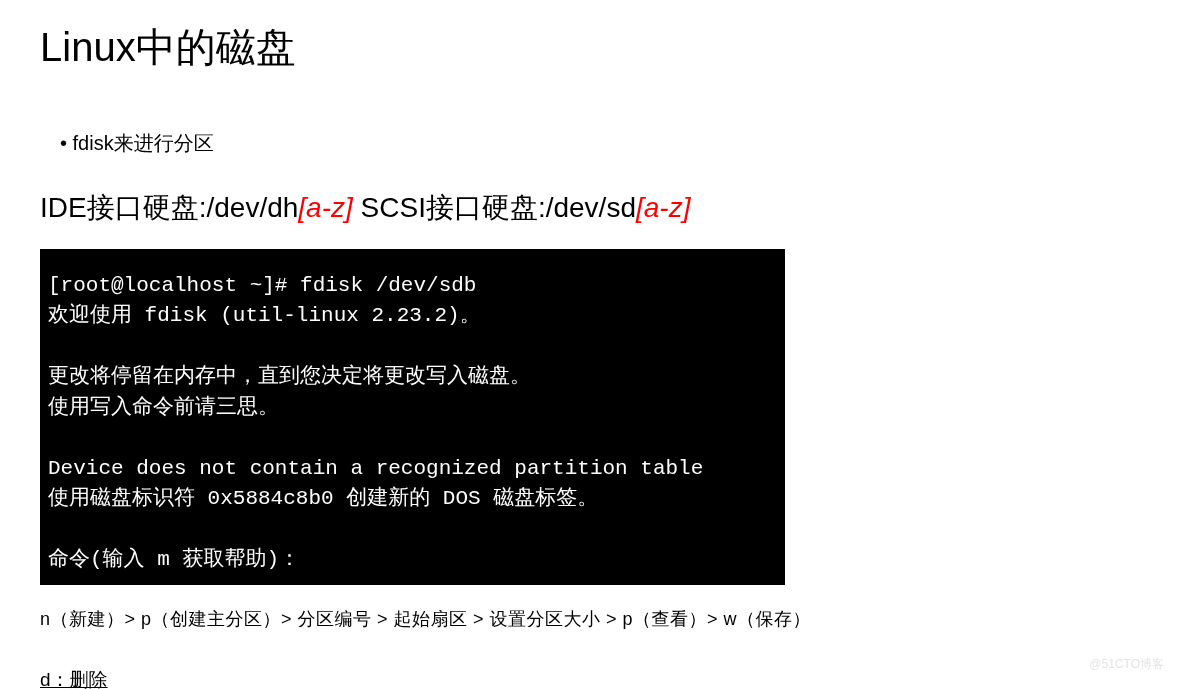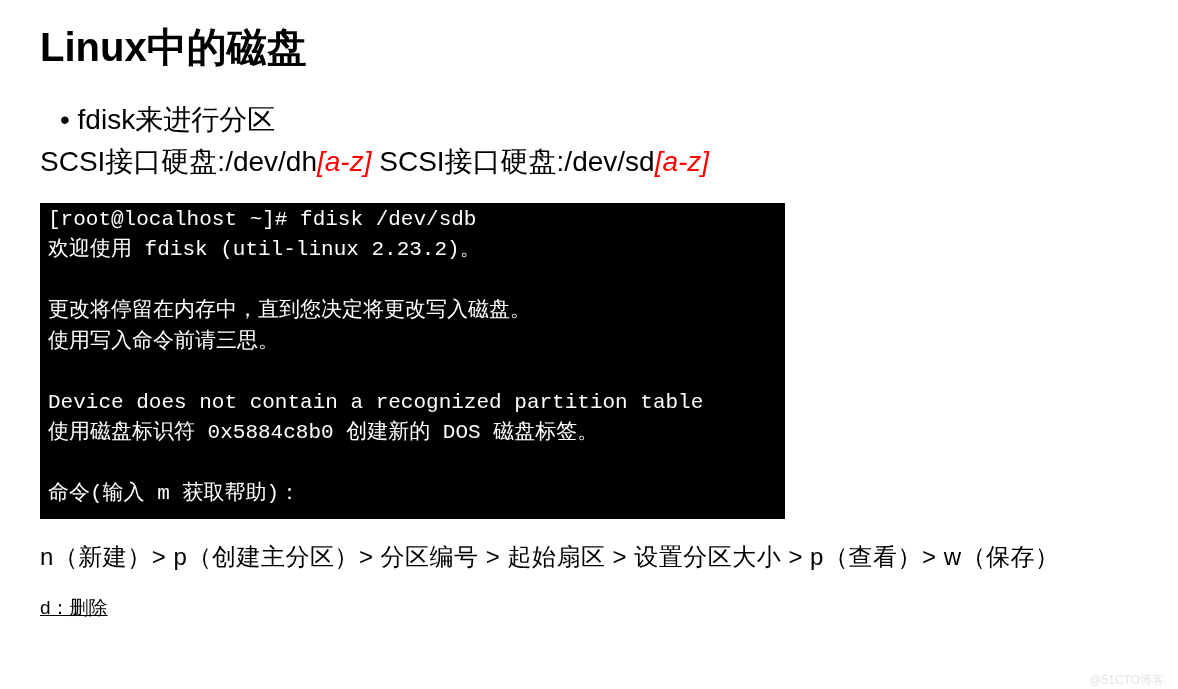--- a/index.html
+++ b/index.html
@@ -12,77 +12,77 @@
       height: 689px;
       background: #ffffff;
       font-family: "Microsoft YaHei", "SimSun", -apple-system, sans-serif;
       color: #000;
       padding-top: 20px;
       padding-left: 40px;
       position: relative;
     }
     .title {
       font-size: 40px;
-      font-weight: 700;
-      margin-bottom: 26px;
+      font-weight: 400;
+      margin-bottom: 55px;
       color: #000;
     }
     .bullet-row {
-      font-size: 28px;
-      margin-bottom: 4px;
+      font-size: 20px;
+      margin-bottom: 32px;
       padding-left: 20px;
     }
     .bullet-row::before {
       content: "• ";
     }
     .line-2 {
       font-size: 28px;
       margin-bottom: 22px;
     }
     .red {
       color: #ff0000;
       font-style: italic;
     }
     .terminal {
       background: #000000;
       color: #ffffff;
       font-family: "Consolas", "Courier New", monospace;
       font-size: 21px;
       line-height: 1.45;
-      padding: 2px 8px 10px 8px;
+      padding: 22px 8px 10px 8px;
       width: 745px;
       white-space: pre;
       margin-bottom: 22px;
     }
     .step-row {
-      font-size: 24px;
-      margin-bottom: 22px;
+      font-size: 18px;
+      margin-bottom: 36px;
       letter-spacing: 0.5px;
     }
     .delete-row {
       font-size: 19px;
       text-decoration: underline;
     }
     .watermark {
       position: absolute;
       right: 14px;
-      bottom: 0;
+      bottom: 16px;
       font-size: 12px;
       color: #e4e4e4;
     }
   </style>
 </head>
 <body>
 
 <h1 class="title">Linux中的磁盘</h1>
 
 <div class="bullet-row">fdisk来进行分区</div>
 
 <div class="line-2">
-  <span>SCSI接口硬盘:/dev/dh</span><span class="red">[a-z]</span><span>  </span><span>SCSI接口硬盘:/dev/sd</span><span class="red">[a-z]</span>
+  <span>IDE接口硬盘:/dev/dh</span><span class="red">[a-z]</span><span>  </span><span>SCSI接口硬盘:/dev/sd</span><span class="red">[a-z]</span>
 </div>
 
 <div class="terminal">[root@localhost ~]# fdisk /dev/sdb
 欢迎使用 fdisk (util-linux 2.23.2)。
 
 更改将停留在内存中，直到您决定将更改写入磁盘。
 使用写入命令前请三思。
 
 Device does not contain a recognized partition table
 使用磁盘标识符 0x5884c8b0 创建新的 DOS 磁盘标签。

